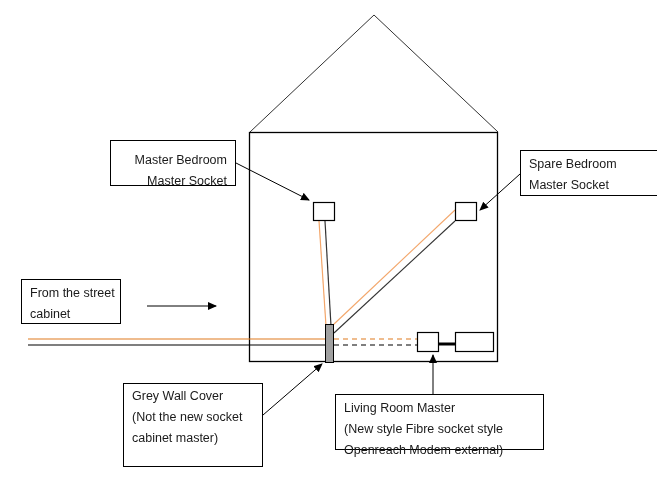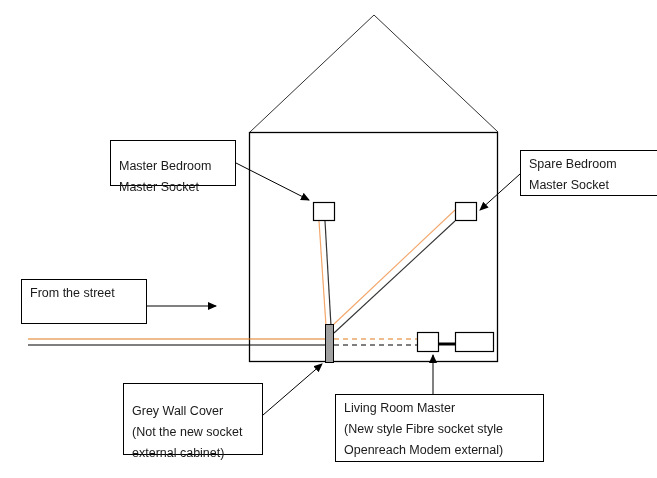--- a/index.html
+++ b/index.html
@@ -46,37 +46,38 @@
   <line x1="439" y1="344" x2="455" y2="344" stroke="#000" stroke-width="3"></line>
   <rect x="455.5" y="332.5" width="38" height="19" fill="#fff" stroke="#000" stroke-width="1.2"></rect>
 
   <line x1="236" y1="163" x2="309" y2="200" stroke="#000" stroke-width="1" marker-end="url(#arrow)"></line>
   <line x1="520" y1="174" x2="480" y2="210" stroke="#000" stroke-width="1" marker-end="url(#arrow)"></line>
   <line x1="147" y1="306" x2="216" y2="306" stroke="#000" stroke-width="1" marker-end="url(#arrow)"></line>
   <line x1="263" y1="415" x2="322" y2="364" stroke="#000" stroke-width="1" marker-end="url(#arrow)"></line>
   <line x1="433" y1="394" x2="433" y2="355" stroke="#000" stroke-width="1" marker-end="url(#arrow)"></line>
 </svg>
 
-<div class="label-box" style="left:110px; top:140px; width:126px; height:46px; padding-top:15px;">
+<div class="label-box" style="left:110px; top:140px; width:126px; height:46px; padding-top:9px;text-align:right;">
   <div>Master Bedroom</div>
   <div>Master Socket</div>
 </div>
 
 <div class="label-box" style="left:520px; top:150px; width:139px; height:46px; padding-top:3px;">
   <div>Spare Bedroom</div>
   <div>Master Socket</div>
 </div>
 
-<div class="label-box" style="left:21px; top:279px; width:126px; height:45px; padding-top:3px;">
+<div class="label-box" style="left:21px; top:279px; width:100px; height:45px; padding-top:3px;">
   <div>From the street</div>
+  <div>cabinet</div>
 </div>
 
-<div class="label-box" style="left:123px; top:383px; width:140px; height:72px; padding-top:17px;">
+<div class="label-box" style="left:123px; top:383px; width:140px; height:84px; padding-top:2px;">
   <div>Grey Wall Cover</div>
   <div>(Not the new socket</div>
-  <div>external cabinet)</div>
+  <div>cabinet master)</div>
 </div>
 
-<div class="label-box" style="left:335px; top:394px; width:209px; height:68px; padding-top:3px;">
+<div class="label-box" style="left:335px; top:394px; width:209px; height:56px; padding-top:3px;">
   <div>Living Room Master</div>
   <div>(New style Fibre socket style</div>
   <div>Openreach Modem external)</div>
 </div>
 
 </body></html>

